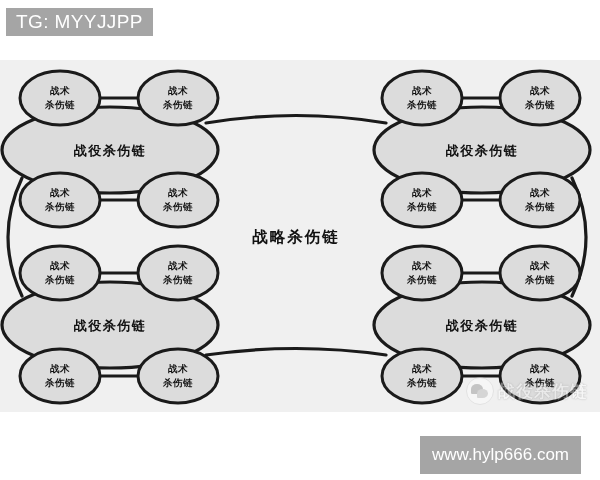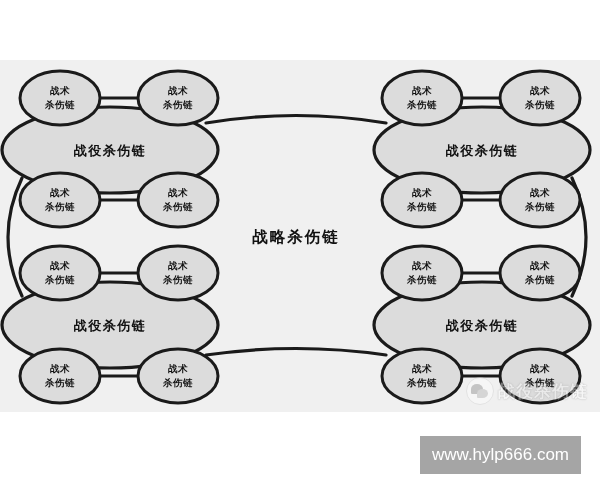--- a/index.html
+++ b/index.html
@@ -269,16 +269,17 @@
       <text class="node-text strat-text" x="296" y="177">战略杀伤链</text>
 
     </svg>
   </div>
 
   <div id="watermark">
     <div id="wm-logo"></div>
     <div id="wm-text">战役杀伤链</div>
   </div>
 
+  <div id="tg-badge">TG: MYYJJPP</div>
 
   <div id="url-badge">www.hylp666.com</div>
 
 </div>
 
 </body></html>

